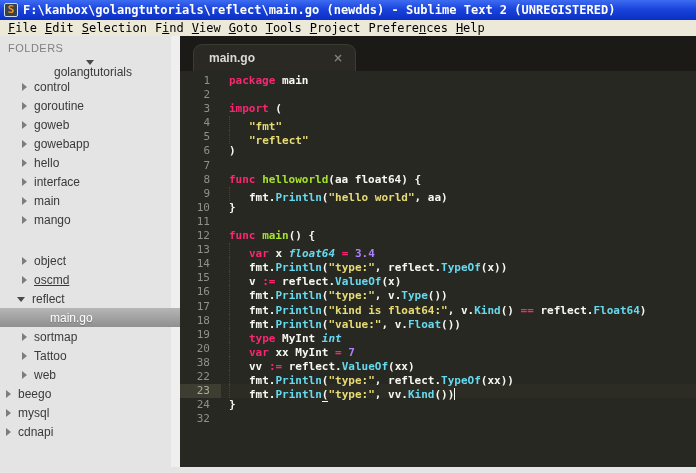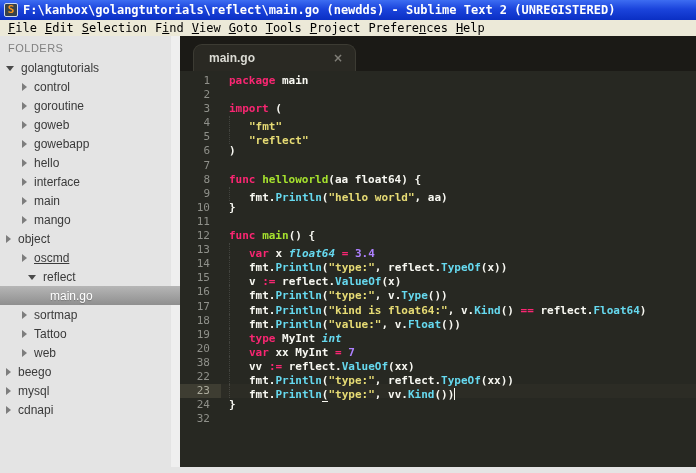--- a/index.html
+++ b/index.html
@@ -82,21 +82,21 @@
     <div class="menu-item">Prefere<u>n</u>ces</div>
     <div class="menu-item"><u>H</u>elp</div>
   </div>
 
 <div class="app">
 
   <div class="sidebar">
     <div class="sb-track"></div>
     <div class="folders-header">FOLDERS</div>
     <div class="tree">
-        <div class="tree-row" style="padding-left: 6px;">
+        <div class="tree-row" style="padding-left: 6px; flex-direction: column;">
           <span class="arrow expanded"></span>
           <span>golangtutorials</span>
         </div>
         <div class="tree-row" style="padding-left: 22px;">
           <span class="arrow collapsed"></span>
           <span>control</span>
         </div>
         <div class="tree-row" style="padding-left: 22px;">
           <span class="arrow collapsed"></span>
           <span>goroutine</span>
@@ -118,29 +118,29 @@
           <span>interface</span>
         </div>
         <div class="tree-row" style="padding-left: 22px;">
           <span class="arrow collapsed"></span>
           <span>main</span>
         </div>
         <div class="tree-row" style="padding-left: 22px;">
           <span class="arrow collapsed"></span>
           <span>mango</span>
         </div>
-        <div class="tree-row" style="padding-left: 6px;">
+        <div class="tree-row" style="padding-left: 22px; margin-top: 22px;">
           <span class="arrow collapsed"></span>
           <span>object</span>
         </div>
         <div class="tree-row" style="padding-left: 22px; text-decoration: underline;">
           <span class="arrow collapsed"></span>
           <span>oscmd</span>
         </div>
-        <div class="tree-row" style="padding-left: 28px;">
+        <div class="tree-row" style="padding-left: 17px;">
           <span class="arrow expanded"></span>
           <span>reflect</span>
         </div>
         <div class="tree-row selected" style="padding-left: 50px;">
           <span>main.go</span>
         </div>
         <div class="tree-row" style="padding-left: 22px;">
           <span class="arrow collapsed"></span>
           <span>sortmap</span>
         </div>

